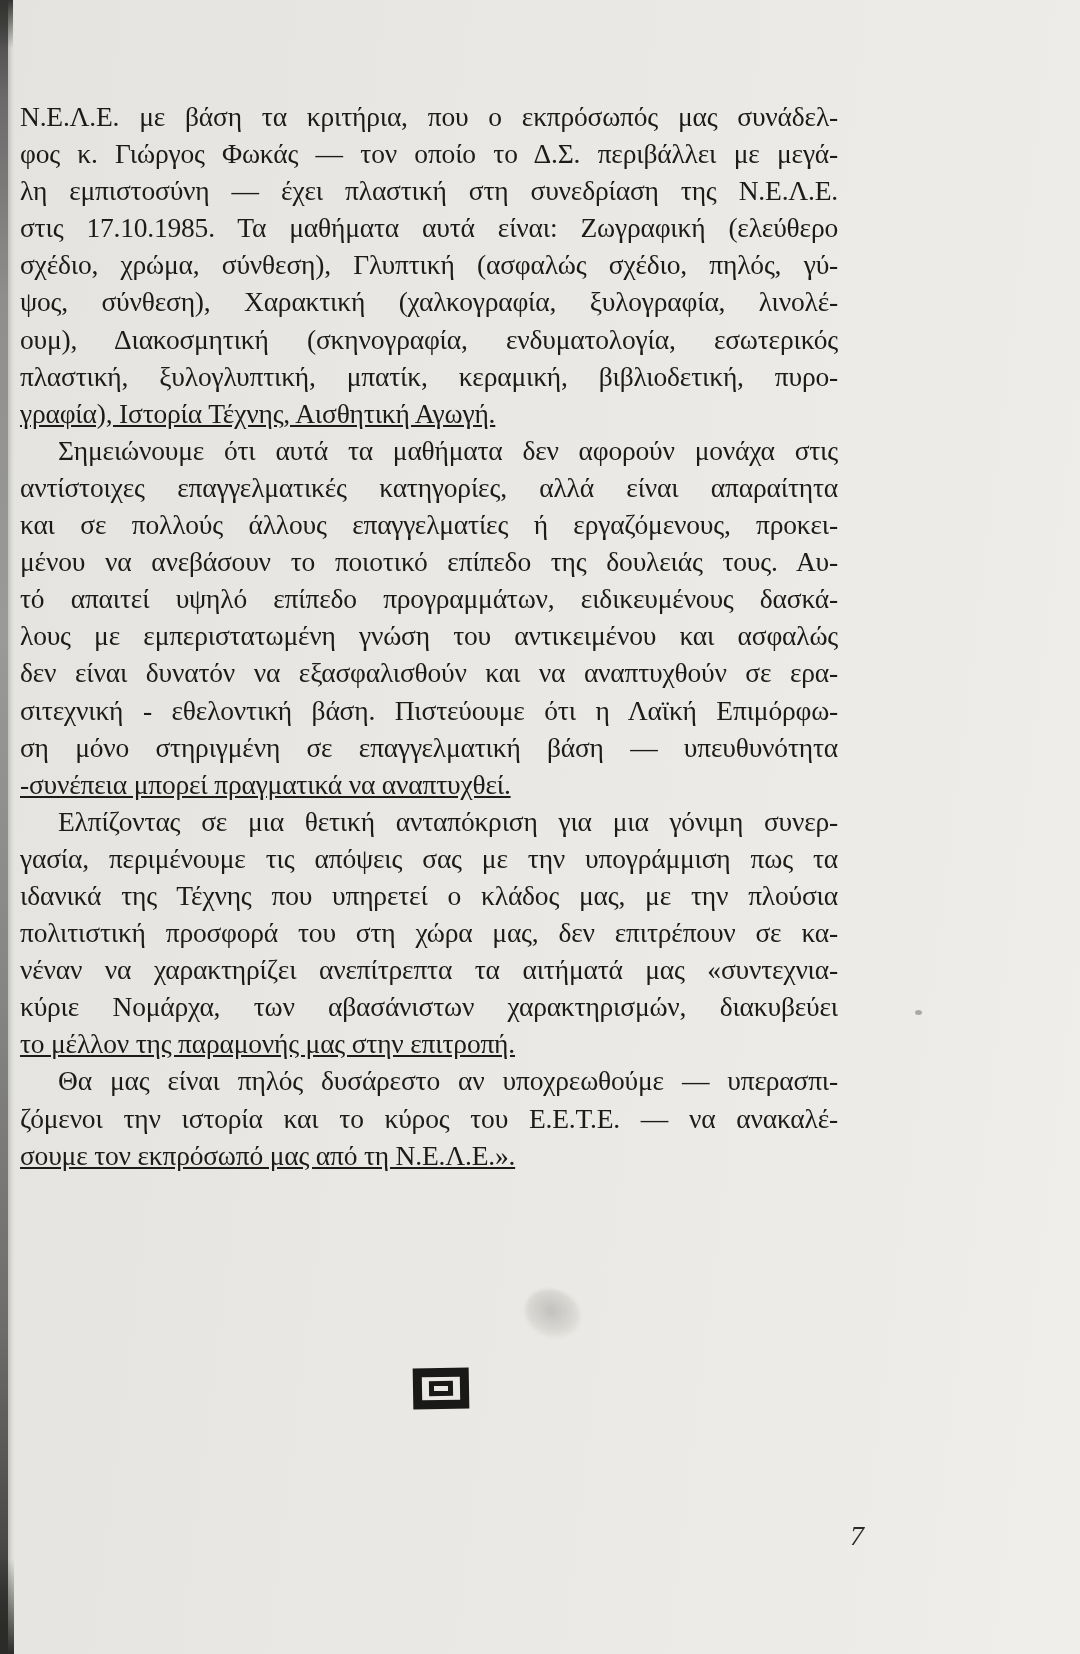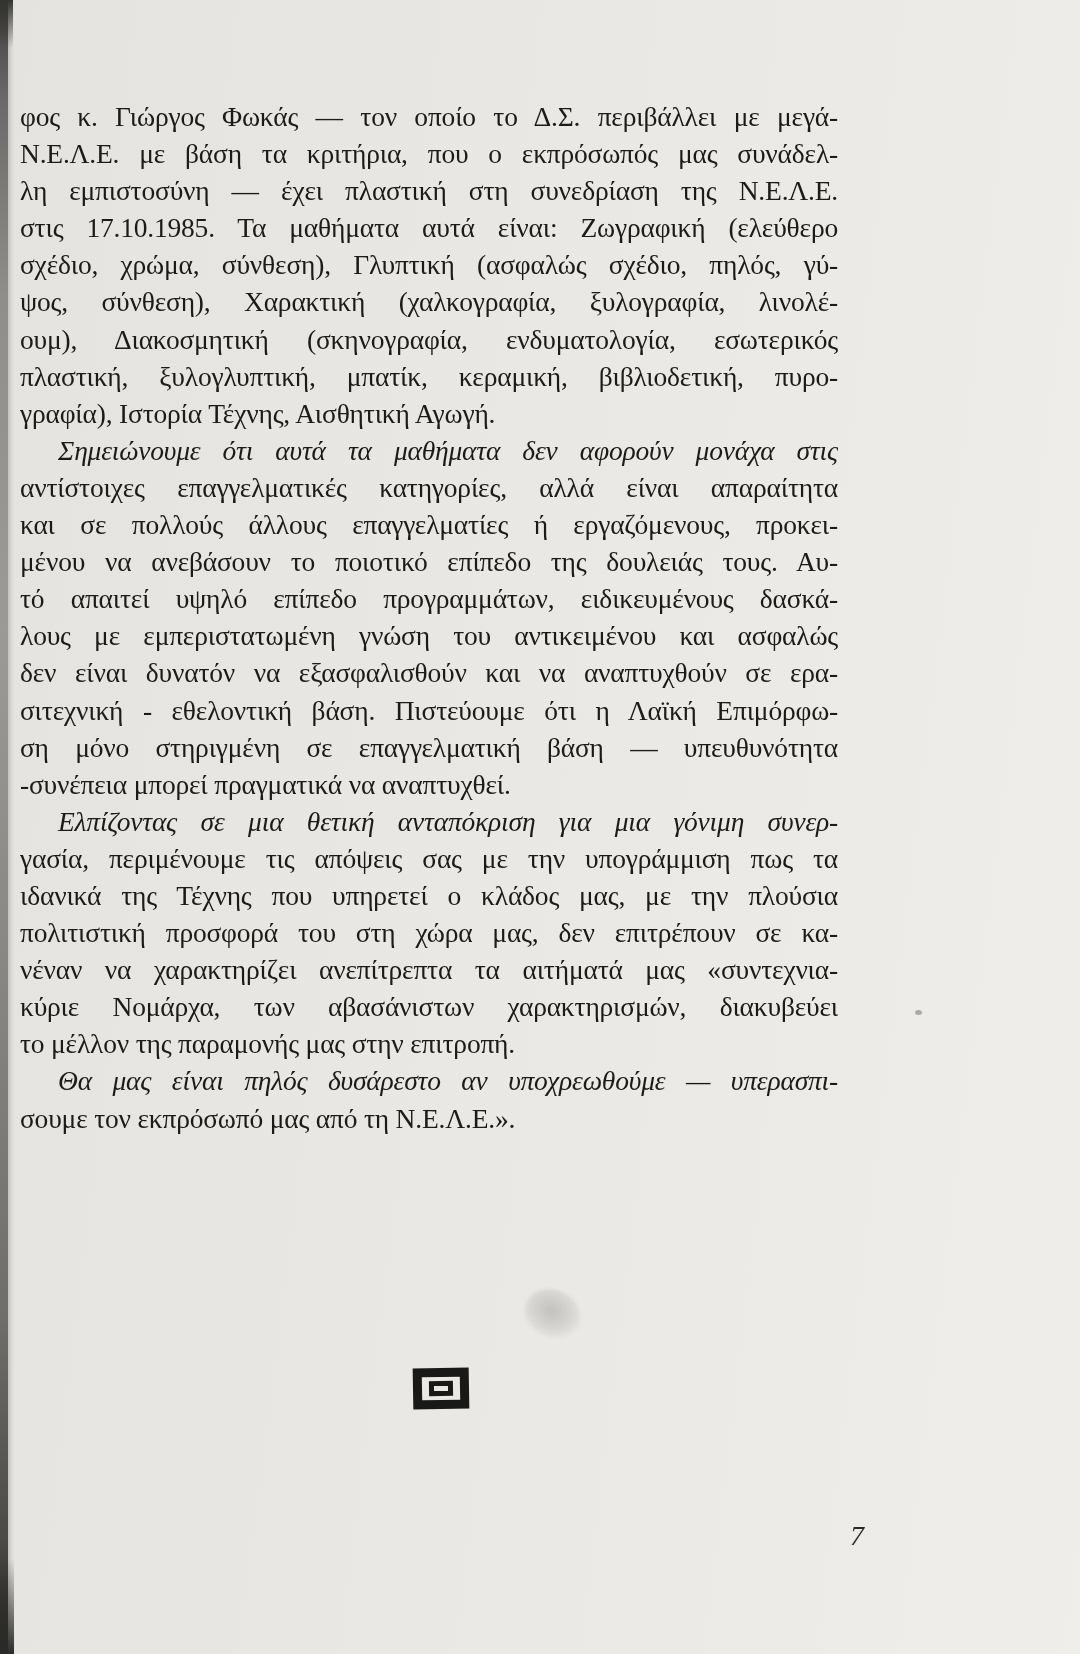--- a/index.html
+++ b/index.html
@@ -33,22 +33,22 @@
     position: absolute; left: 20px; top: 98px; width: 818px;
     color: #1d1b1a;
     font-size: 27.5px;
     letter-spacing: -0.2px;
   }
   .text-line {
     height: 37.1px; line-height: 37.1px;
     overflow: hidden; white-space: nowrap;
     text-align: justify; text-align-last: justify;
   }
-  .text-line.para-end { text-align-last: left; }
-  .text-line.p-first { text-indent: 38px; font-style: italic; }
+  .text-line.para-end { text-align-last: left; text-decoration: underline; }
+  .text-line.p-first { text-indent: 38px; }
   
   .ornament {
     position: absolute; left: 413px; top: 1368px;
     width: 56px; height: 41px;
     border: 9px solid #191917; box-sizing: border-box;
     display: flex; align-items: center; justify-content: center;
     transform: rotate(-1deg);
   }
   .ornament .orn-inner {
     width: 24px; height: 15px;
@@ -74,22 +74,22 @@
 </head>
 <body>
 
 <div class="page">
   <div class="gutter"></div>
   <div class="gutter-top"></div>
   <div class="gutter-bottom"></div>
 
   <div class="text-block">
 
+    <div class="text-line">Ν.Ε.Λ.Ε. με βάση τα κριτήρια, που ο εκπρόσωπός μας συνάδελ-</div>
     <div class="text-line">φος κ. Γιώργος Φωκάς — τον οποίο το Δ.Σ. περιβάλλει με μεγά-</div>
-    <div class="text-line">Ν.Ε.Λ.Ε. με βάση τα κριτήρια, που ο εκπρόσωπός μας συνάδελ-</div>
     <div class="text-line">λη εμπιστοσύνη — έχει πλαστική στη συνεδρίαση της Ν.Ε.Λ.Ε.</div>
     <div class="text-line">στις 17.10.1985. Τα μαθήματα αυτά είναι: Ζωγραφική (ελεύθερο</div>
     <div class="text-line">σχέδιο, χρώμα, σύνθεση), Γλυπτική (ασφαλώς σχέδιο, πηλός, γύ-</div>
     <div class="text-line">ψος, σύνθεση), Χαρακτική (χαλκογραφία, ξυλογραφία, λινολέ-</div>
     <div class="text-line">ουμ), Διακοσμητική (σκηνογραφία, ενδυματολογία, εσωτερικός</div>
     <div class="text-line">πλαστική, ξυλογλυπτική, μπατίκ, κεραμική, βιβλιοδετική, πυρο-</div>
     <div class="text-line para-end">γραφία), Ιστορία Τέχνης, Αισθητική Αγωγή.</div>
 
     <div class="text-line p-first">Σημειώνουμε ότι αυτά τα μαθήματα δεν αφορούν μονάχα στις</div>
     <div class="text-line">αντίστοιχες επαγγελματικές κατηγορίες, αλλά είναι απαραίτητα</div>
@@ -104,20 +104,21 @@
 
     <div class="text-line p-first">Ελπίζοντας σε μια θετική ανταπόκριση για μια γόνιμη συνερ-</div>
     <div class="text-line">γασία, περιμένουμε τις απόψεις σας με την υπογράμμιση πως τα</div>
     <div class="text-line">ιδανικά της Τέχνης που υπηρετεί ο κλάδος μας, με την πλούσια</div>
     <div class="text-line">πολιτιστική προσφορά του στη χώρα μας, δεν επιτρέπουν σε κα-</div>
     <div class="text-line">νέναν να χαρακτηρίζει ανεπίτρεπτα τα αιτήματά μας «συντεχνια-</div>
     <div class="text-line">κύριε Νομάρχα, των αβασάνιστων χαρακτηρισμών, διακυβεύει</div>
     <div class="text-line para-end">το μέλλον της παραμονής μας στην επιτροπή.</div>
 
     <div class="text-line p-first">Θα μας είναι πηλός δυσάρεστο αν υποχρεωθούμε — υπερασπι-</div>
+    <div class="text-line">ζόμενοι την ιστορία και το κύρος του Ε.Ε.Τ.Ε. — να ανακαλέ-</div>
     <div class="text-line para-end">σουμε τον εκπρόσωπό μας από τη Ν.Ε.Λ.Ε.».</div>
   </div>
 
   <div class="ornament">
     <div class="orn-inner"></div>
   </div>
 
   <div class="smudge"></div>
   <div class="speck"></div>
 

